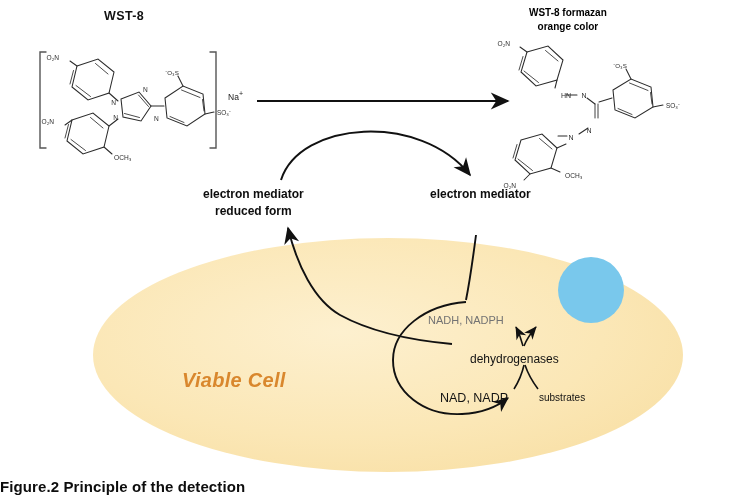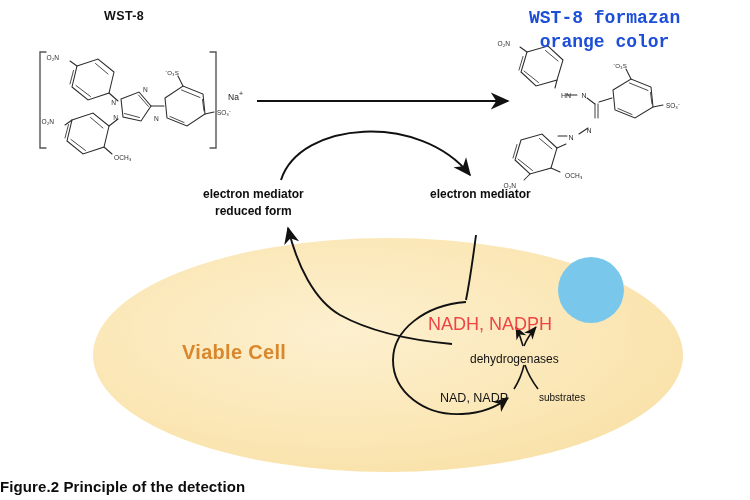--- a/index.html
+++ b/index.html
@@ -37,26 +37,25 @@
     left: 104px;
     top: 9px;
     font-size: 12.5px;
     font-weight: bold;
     letter-spacing: 0.4px;
     color: #121212;
   }
   .title-formazan {
     left: 529px;
     top: 6px;
-    font-size: 18px;
-    font-weight: bold;
-    color: #1d4ed8;
+    font-size: 10px;
+    font-weight: bold;
+    color: #000000;
     text-align: center;
     line-height: 1.35;
-    font-family: Liberation Mono, monospace;
   }
   .na-ion {
     left: 228px;
     top: 90px;
     font-size: 8.5px;
     color: #202020;
   }
   .na-ion sup { font-size: 7px; }
   .mediator-left {
     left: 203px;
@@ -71,31 +70,32 @@
     left: 430px;
     top: 186px;
     font-size: 12px;
     font-weight: bold;
     text-align: center;
     line-height: 1.42;
     color: #0d0d0d;
   }
   .viable-cell {
     left: 182px;
-    top: 340px;
+    top: 368px;
     font-size: 20px;
     font-weight: bold;
     color: #d9872d;
     letter-spacing: 0.3px;
+    font-style: italic;
   }
   .nadh {
     left: 428px;
     top: 314px;
-    font-size: 18px;
-    color: #ef4444;
+    font-size: 11px;
+    color: #737373;
   }
   .nad {
     left: 440px;
     top: 391px;
     font-size: 12.5px;
     color: #121212;
   }
   .dehydro {
     left: 470px;
     top: 352px;

